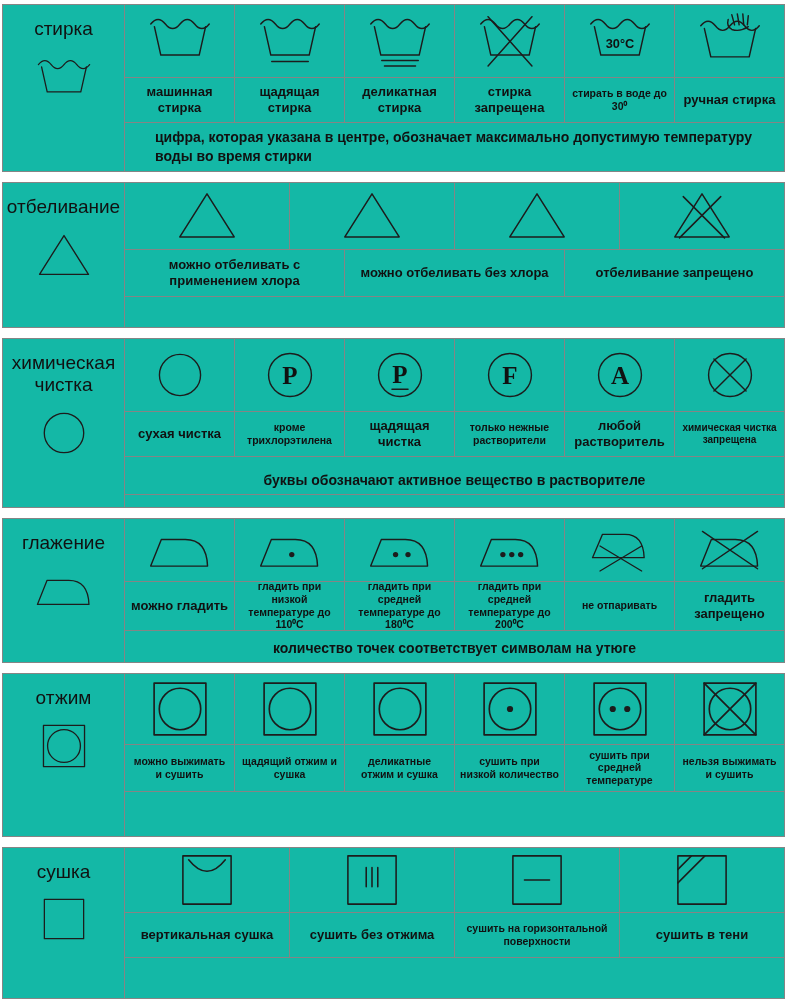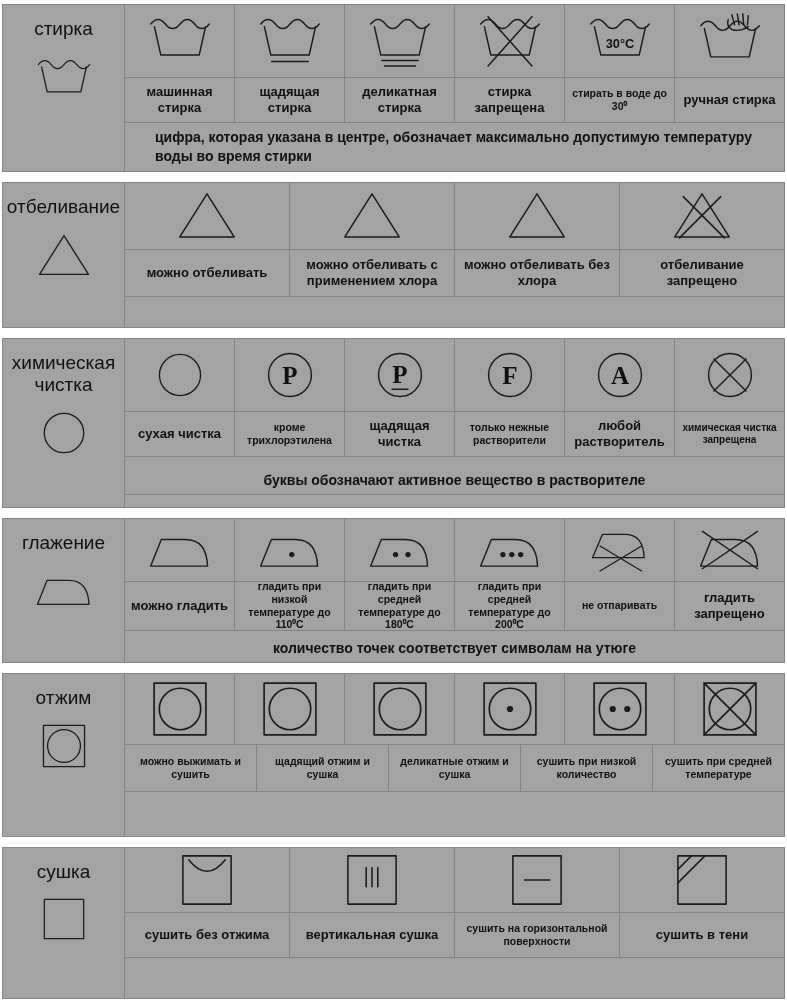--- a/index.html
+++ b/index.html
@@ -7,21 +7,21 @@
     width:787px;
     box-sizing:border-box;
     padding:4px 2px;
     font-family:"Liberation Sans", sans-serif;
     color:#111;
   }
   .section{
     display:flex;
     border:1px solid #858585;
     margin-bottom:10px;
-    background:#a3a3a3;
+    background:#14b8a6;
   }
   .side{
     flex:0 0 122px;
     width:122px;
     border-right:1px solid #858585;
     display:flex;
     flex-direction:column;
     align-items:center;
     padding-top:13px;
     gap:15px;
@@ -270,21 +270,20 @@
             <use href="#tri"></use>
           </svg>
         </div>
       <div class="cell">
           <svg class="icon" width="60" viewBox="0 0 64 52">
             <use href="#triX"></use>
           </svg>
         </div>
     </div>
     <div class="row lbl" style="height:46px">
-      <div class="cell">можно отбеливать</div>
       <div class="cell">можно отбеливать с применением хлора</div>
       <div class="cell">можно отбеливать без хлора</div>
       <div class="cell">отбеливание запрещено</div>
     </div>
     <div class="pad" style="flex:1;min-height:30px"></div>
   </div>
 </div>
 
 <div class="section">
   <div class="side">
@@ -435,20 +434,21 @@
             <use href="#sqcX"></use>
           </svg>
         </div>
     </div>
     <div class="row lbl" style="height:46px">
       <div class="cell sm">можно выжимать и сушить</div>
       <div class="cell sm">щадящий отжим и сушка</div>
       <div class="cell sm">деликатные отжим и сушка</div>
       <div class="cell sm">сушить при низкой количество</div>
       <div class="cell sm">сушить при средней температуре</div>
+      <div class="cell sm">нельзя выжимать и сушить</div>
     </div>
     <div class="pad" style="flex:1;min-height:44px"></div>
   </div>
 </div>
 
 <div class="section" style="margin-bottom:4px">
   <div class="side">
     <div class="side-title">сушка</div>
     <svg class="icon" width="44" viewBox="0 0 56 56">
         <use href="#sq"></use>
@@ -471,20 +471,20 @@
             <use href="#sqH"></use>
           </svg>
         </div>
       <div class="cell">
           <svg class="icon" width="54" viewBox="0 0 56 56">
             <use href="#sqShade"></use>
           </svg>
         </div>
     </div>
     <div class="row lbl" style="height:44px">
+      <div class="cell">вертикальная сушка</div>
       <div class="cell">сушить без отжима</div>
-      <div class="cell">вертикальная сушка</div>
       <div class="cell sm">сушить на горизонтальной поверхности</div>
       <div class="cell">сушить в тени</div>
     </div>
     <div class="pad" style="flex:1;min-height:40px"></div>
   </div>
 </div>
 
 </body></html>

